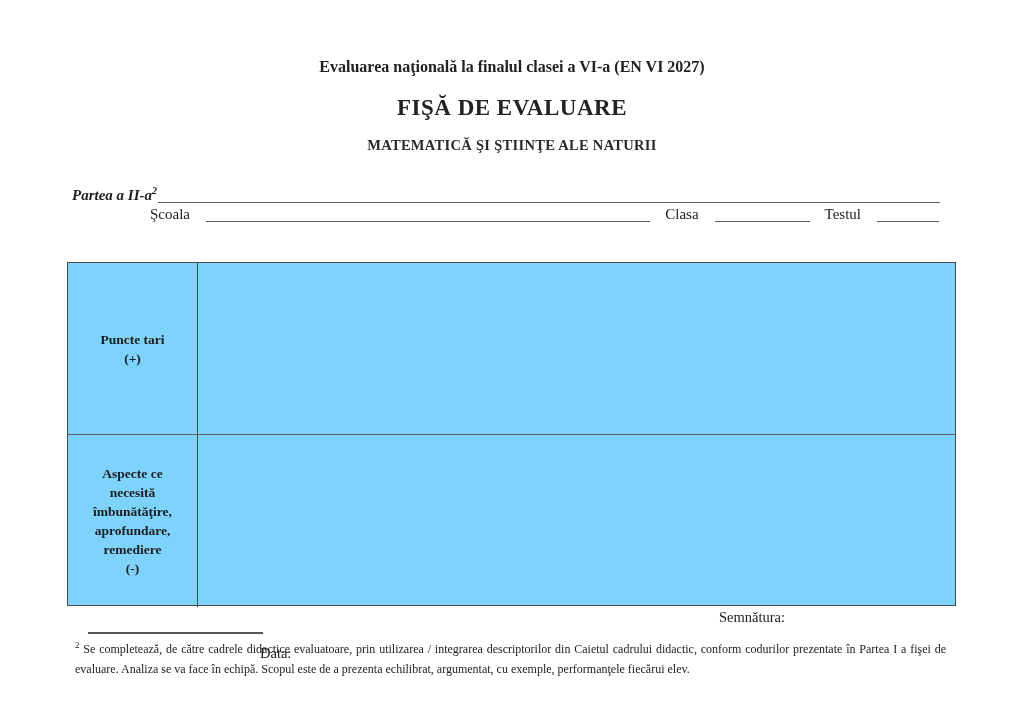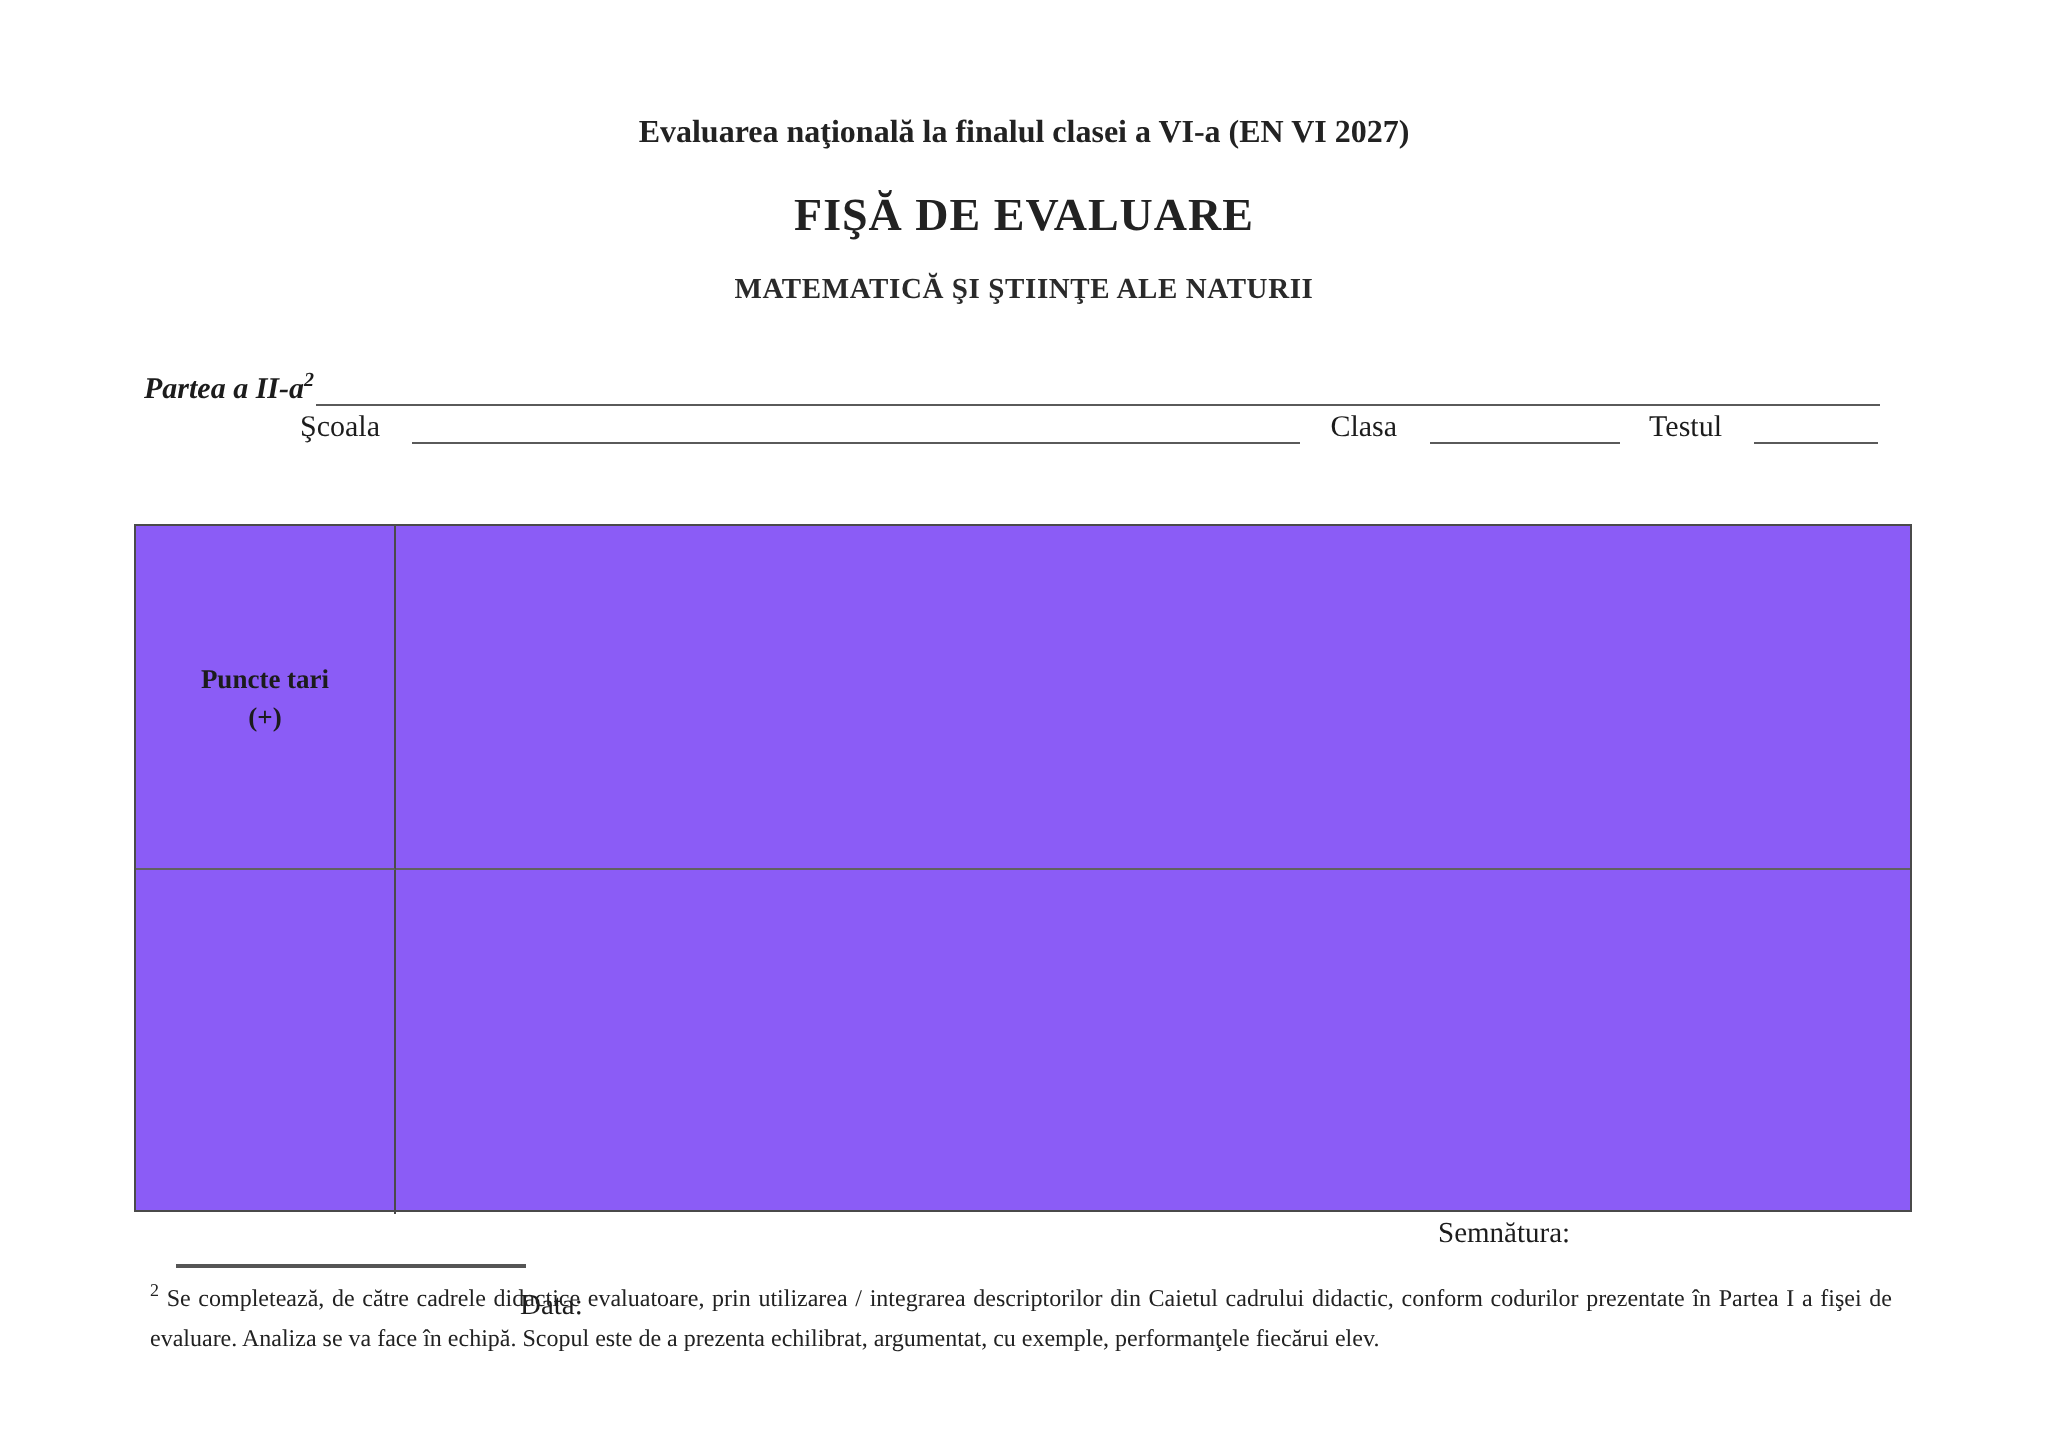--- a/index.html
+++ b/index.html
@@ -51,21 +51,21 @@
 
   
   .eval-table {
     position: absolute; left: 67px; top: 262px;
     width: 889px; height: 344px;
     display: grid;
     grid-template-columns: 130px 1fr;
     grid-template-rows: 172px 172px;
     border: 1px solid #4a4a4a;
     box-sizing: border-box;
-    background: #8b5cf6;
+    background: #7dd3fc;
   }
   .cell { box-sizing: border-box; border-right: 1px solid #4a4a4a; border-bottom: 1px solid #616161; }
   .cell:nth-child(2n) { border-right: none; }
   .cell:nth-child(n+3) { border-bottom: none; }
   .cell.label {
     display: flex; flex-direction: column;
     justify-content: center; align-items: center;
     text-align: center;
     font-weight: bold; font-size: 13.5px; line-height: 19px;
     padding: 2px;
@@ -107,20 +107,28 @@
   <span class="lbl">Testul</span>
   <span class="fill w62"></span>
 </div>
 
 <div class="eval-table">
   <div class="cell label">
     <div>Puncte tari</div>
     <div>(+)</div>
   </div>
   <div class="cell"></div>
+  <div class="cell label">
+    <div>Aspecte ce</div>
+    <div>necesită</div>
+    <div>îmbunătăţire,</div>
+    <div>aprofundare,</div>
+    <div>remediere</div>
+    <div>(-)</div>
+  </div>
   <div class="cell"></div>
 </div>
 
 <span class="date-lbl">Data:</span>
 <span class="sig-lbl">Semnătura:</span>
 
 <div class="fn-sep"></div>
 <div class="footnote"><sup>2</sup> <span>Se completează, de către cadrele didactice evaluatoare, prin utilizarea / integrarea descriptorilor din Caietul cadrului didactic, conform codurilor prezentate în Partea I a fişei de evaluare. Analiza se va face în echipă. Scopul este de a prezenta echilibrat, argumentat, cu exemple, performanţele fiecărui elev.</span></div>
 
 </body></html>

